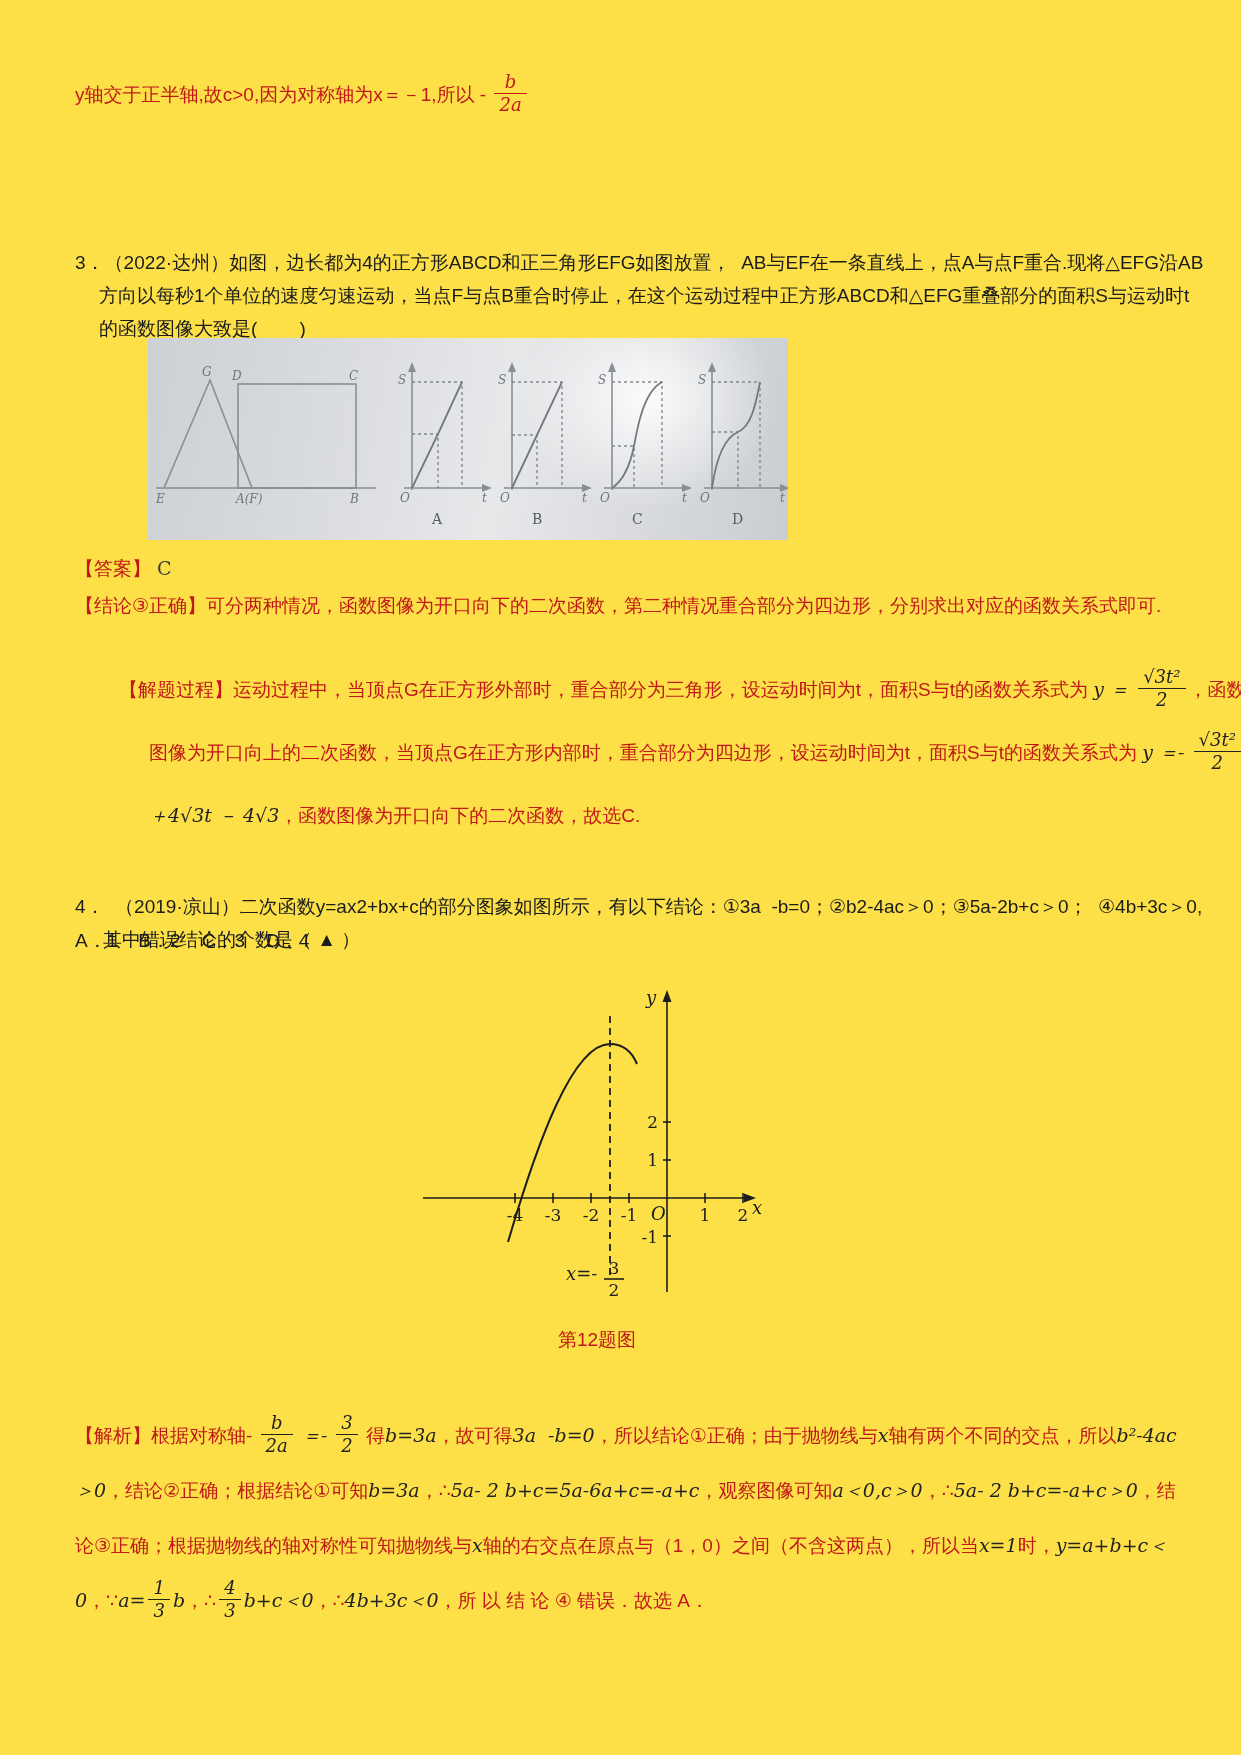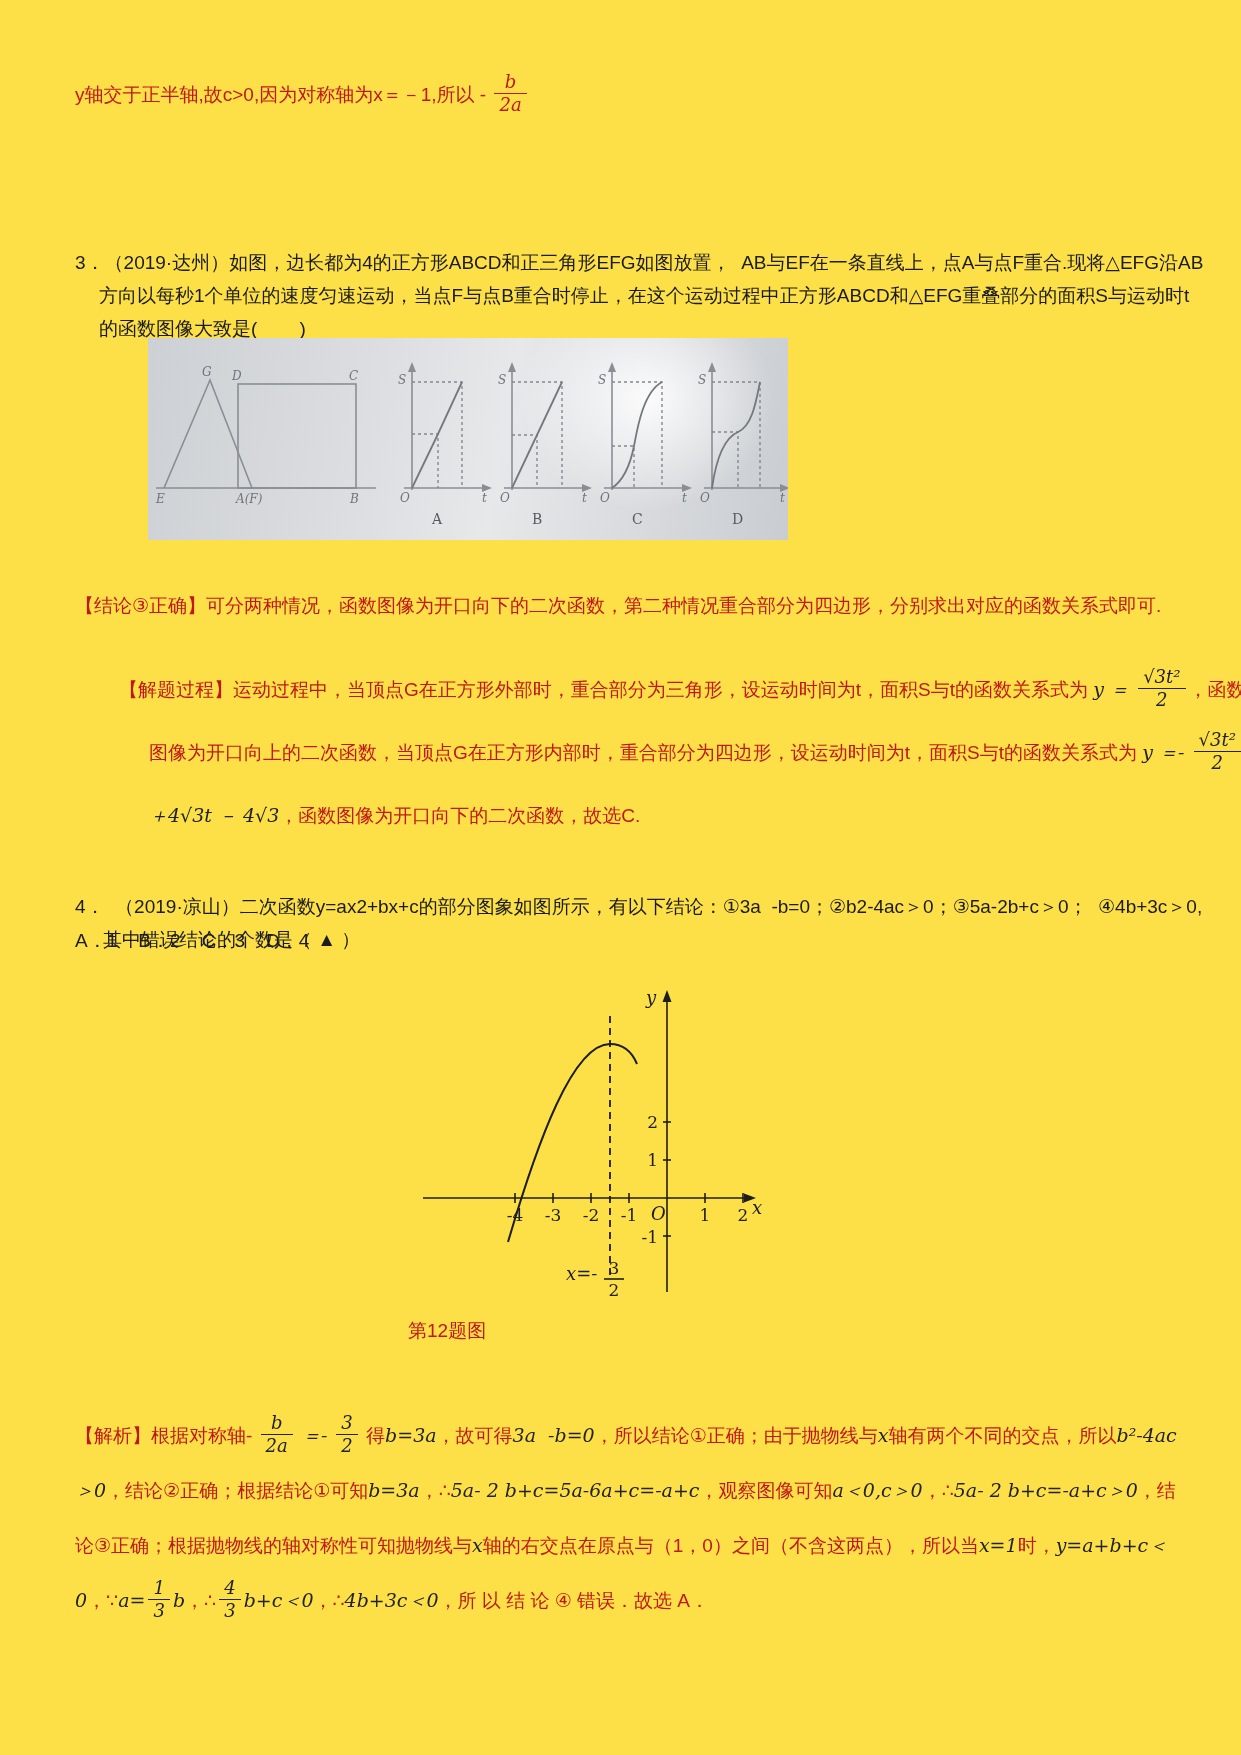--- a/index.html
+++ b/index.html
@@ -26,36 +26,36 @@
   .frac .den{padding:1px 5px 0;}
   .ansC{font-family:"DejaVu Serif","Liberation Serif",serif;color:#3a3a3a;margin-left:6px;}
   .ansA{font-family:"DejaVu Serif","Liberation Serif",serif;font-style:italic;margin-left:6px;}
   .photo{
     position:absolute;left:148px;top:338px;width:640px;height:202px;
     background:
       radial-gradient(ellipse 180px 160px at 78% 30%, rgba(255,255,255,.9), rgba(255,255,255,0) 70%),
       linear-gradient(100deg,#cdd0d4 0%,#dcdee1 35%,#e7e8ea 55%,#d8dadd 78%,#c9cdd2 100%);
   }
   .figure2{position:absolute;left:408px;top:980px;width:360px;height:332px;}
-  .caption{position:absolute;left:408px;top:1318px;width:360px;margin:0;
-    text-align:left;font-size:19px;}
+  .caption{position:absolute;left:408px;top:1318px;width:360px;margin:9px;
+    text-align:center;font-size:19px;}
   svg text{user-select:none;}
   .ph-lab{font-family:"DejaVu Serif","Liberation Serif",serif;font-style:italic;font-size:12px;fill:#6f747b;}
   .ph-opt{font-family:"DejaVu Serif","Liberation Serif",serif;font-size:14px;fill:#565b62;}
   .g2-num{font-family:"DejaVu Serif","Liberation Serif",serif;font-size:17px;fill:#1d1d1d;}
   .g2-it{font-family:"DejaVu Serif","Liberation Serif",serif;font-style:italic;font-size:18px;fill:#1d1d1d;}
 </style>
 </head>
 <body>
 
 <div class="page">
 
   <p class="para red pw" style="top:72px;line-height:46px;"><span>y轴交于正半轴,故c&gt;0,因为对称轴为x＝－1,所以 - </span><span class="frac m"><span class="num">b</span><span class="den">2a</span></span></p>
 
-  <p class="para blk pw hang22" style="top:246px;">3．（2019·达州）如图，边长都为4的正方形ABCD和正三角形EFG如图放置，  AB与EF在一条直线上，点A与点F重合.现将△EFG沿AB方向以每秒1个单位的速度匀速运动，当点F与点B重合时停止，在这个运动过程中正方形ABCD和△EFG重叠部分的面积S与运动时t的函数图像大致是(        )</p>
+  <p class="para blk pw hang22" style="top:246px;">3．（2022·达州）如图，边长都为4的正方形ABCD和正三角形EFG如图放置，  AB与EF在一条直线上，点A与点F重合.现将△EFG沿AB方向以每秒1个单位的速度匀速运动，当点F与点B重合时停止，在这个运动过程中正方形ABCD和△EFG重叠部分的面积S与运动时t的函数图像大致是(        )</p>
 
   <div class="photo">
     <svg width="640" height="202" viewBox="0 0 640 202">
       <g stroke="#898e95" stroke-width="1.6" fill="none">
         <line x1="8" y1="150" x2="228" y2="150"></line>
         <rect x="90" y="46" width="118" height="104"></rect>
         <polyline points="16,150 62,42 104,150"></polyline>
       </g>
       <text class="ph-lab" x="54" y="38">G</text>
       <text class="ph-lab" x="84" y="42">D</text>
@@ -123,20 +123,23 @@
         </g>
         <path d="M14,150 C 18,122 26,100 40,94 C 54,88 58,64 62,44" stroke="#74787e" stroke-width="1.8" fill="none"></path>
         <text class="ph-lab" x="0" y="46">S</text>
         <text class="ph-lab" x="2" y="164">O</text>
         <text class="ph-lab" x="82" y="164">t</text>
         <text class="ph-opt" x="34" y="186">D</text>
       </g>
     </svg>
   </div>
 
+  <p class="para" style="top:552px;">
+    <span class="red">【答案】</span><span class="ansC">C</span>
+  </p>
 
   <p class="para red" style="top:588px;line-height:35px;">
     <span>【结论③正确】</span><span>可分两种情况，函数图像为开口向下的二次函数，第二种情况重合部分为四边形，分别求出对应的函数关系式即可.</span>
   </p>
 
   <p class="para red pw hang30" style="top:658px;line-height:62px;"><span>【解题过程】运动过程中，当顶点G在正方形外部时，重合部分为三角形，设运动时间为t，面积S与t的函数关系式为 </span><span class="m k">y ＝ </span><span class="frac m k"><span class="num">√3t²</span><span class="den">2</span></span><span>，函数图像为开口向上的二次函数，当顶点G在正方形内部时，重合部分为四边形，设运动时间为t，面积S与t的函数关系式为 </span><span class="m k">y ＝- </span><span class="frac m k"><span class="num">√3t²</span><span class="den">2</span></span><span class="m k"> ＋4√3t － 4√3</span><span>，函数图像为开口向下的二次函数，故选C.</span></p>
 
   <p class="para blk pw hang28" style="top:890px;">4．  （2019·凉山）二次函数y=ax2+bx+c的部分图象如图所示，有以下结论：①3a  -b=0；②b2-4ac＞0；③5a-2b+c＞0；  ④4b+3c＞0,其中错误结论的个数是（ ▲ ）</p>
   <p class="para blk pw" style="top:924px;">A．1    B．2    C．3    D．4</p>
 

